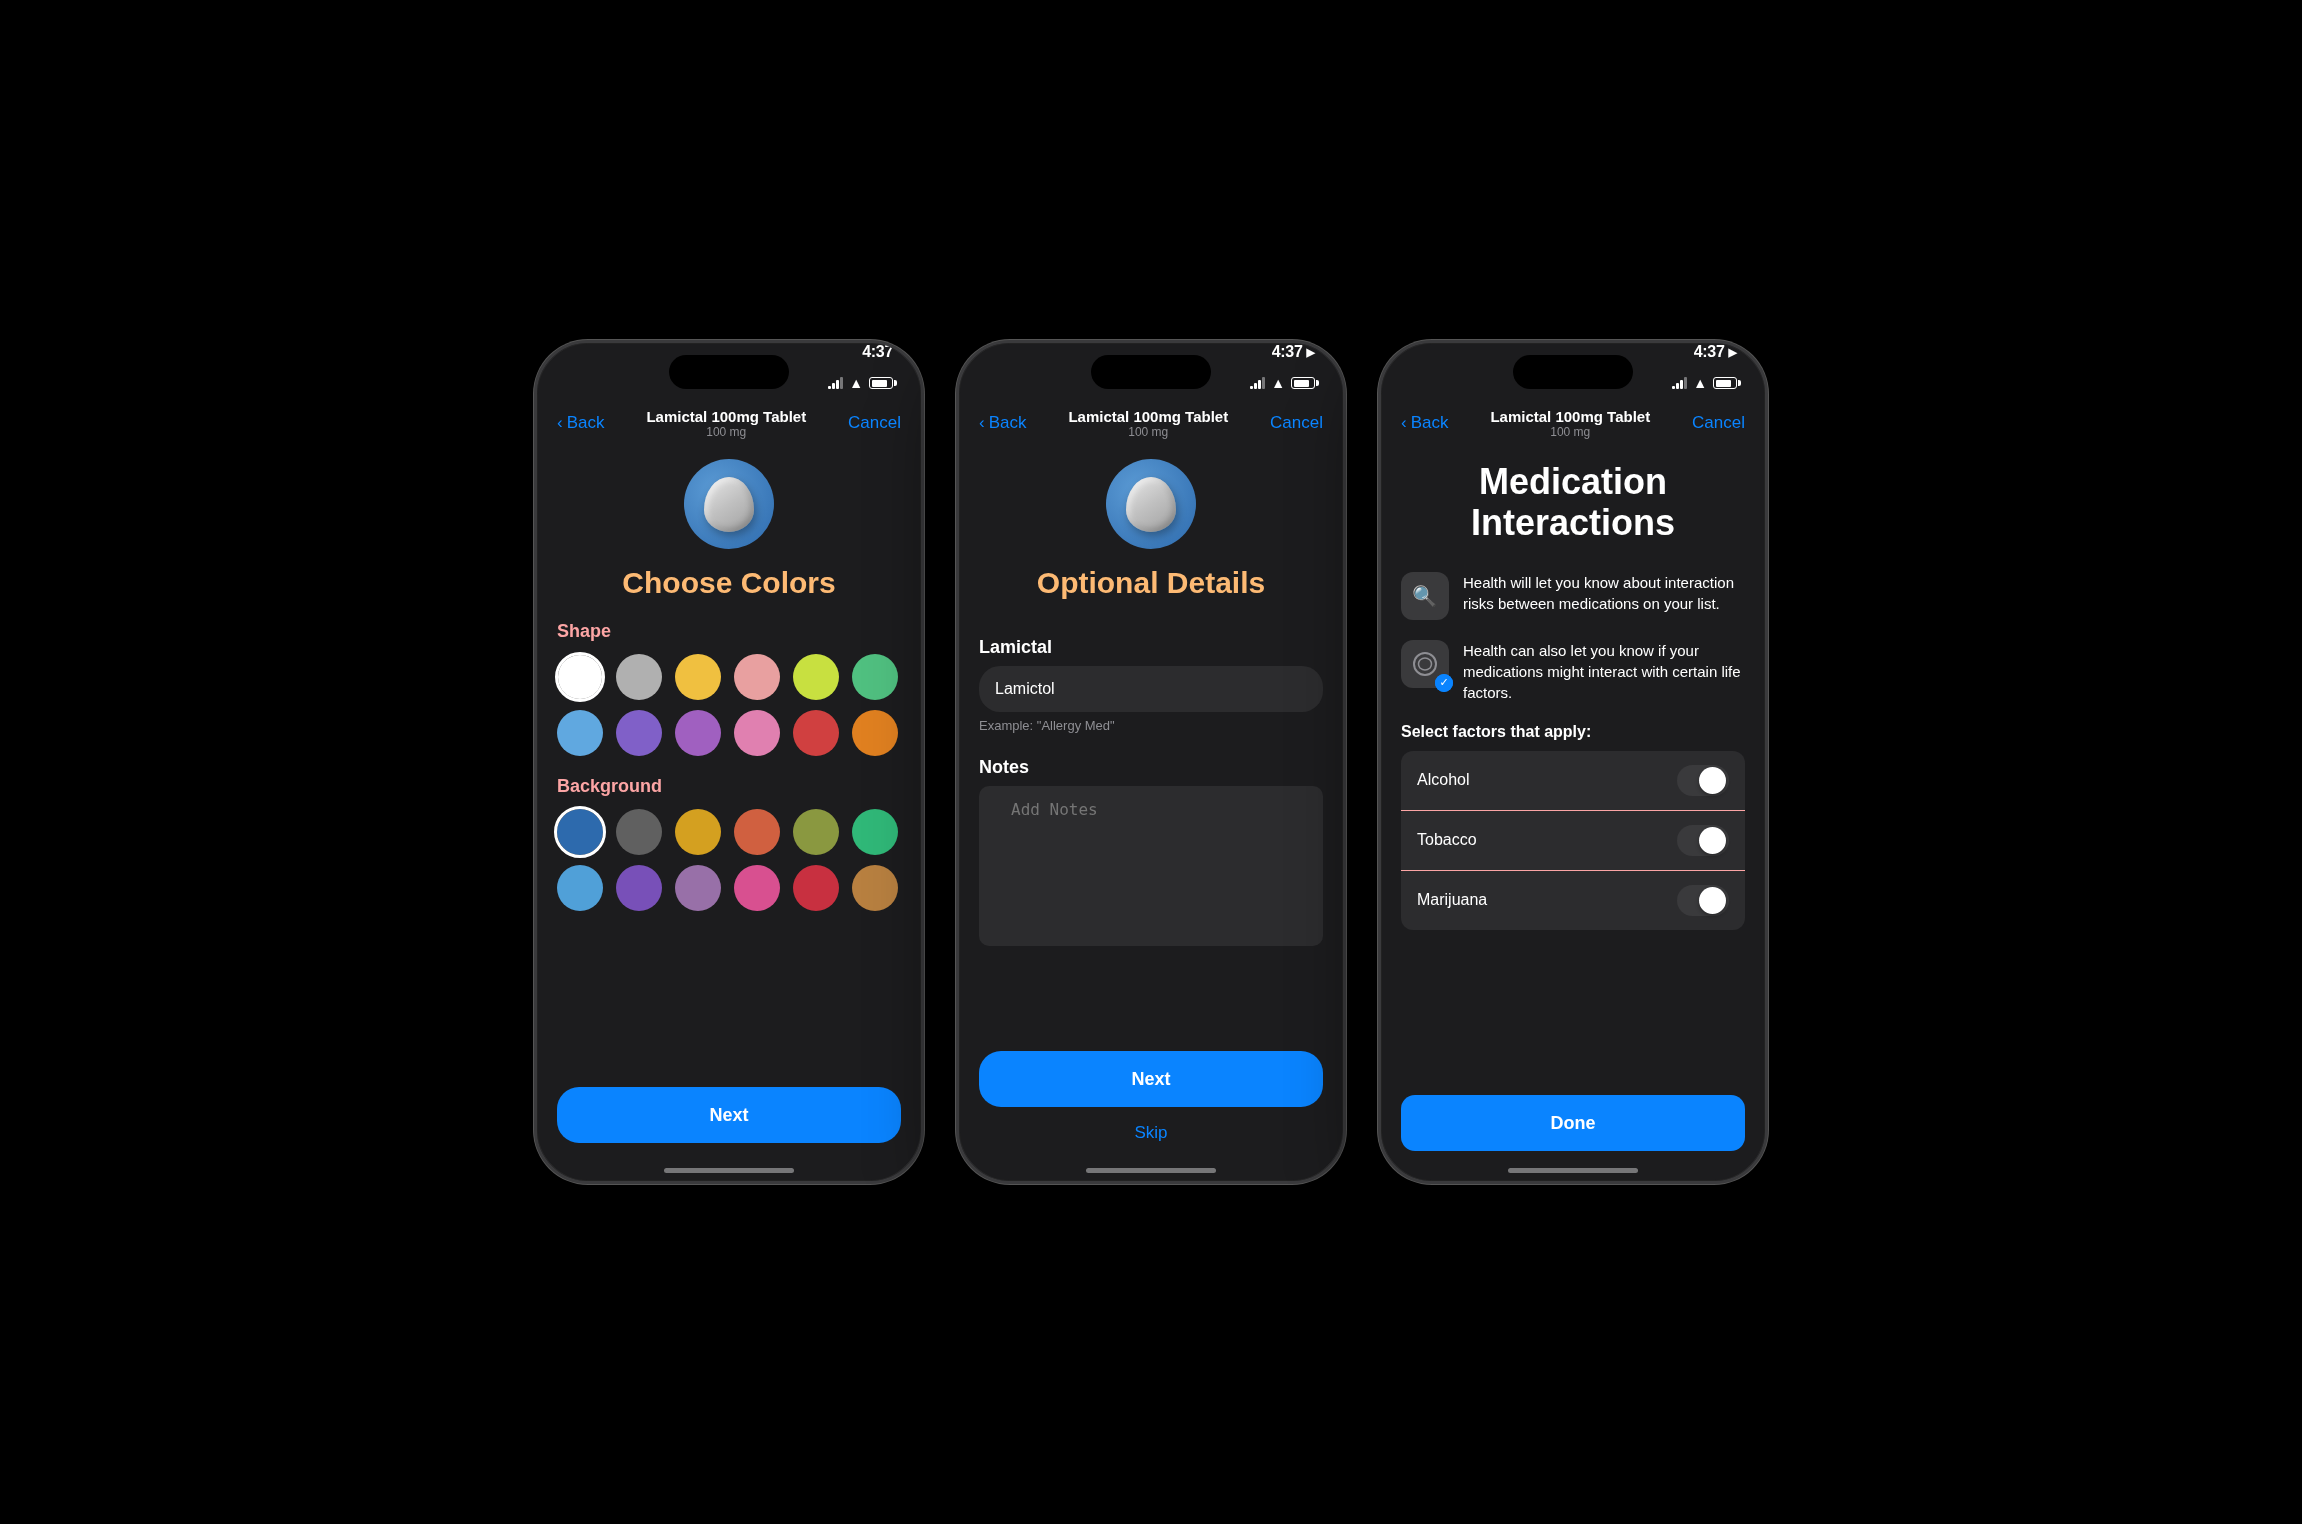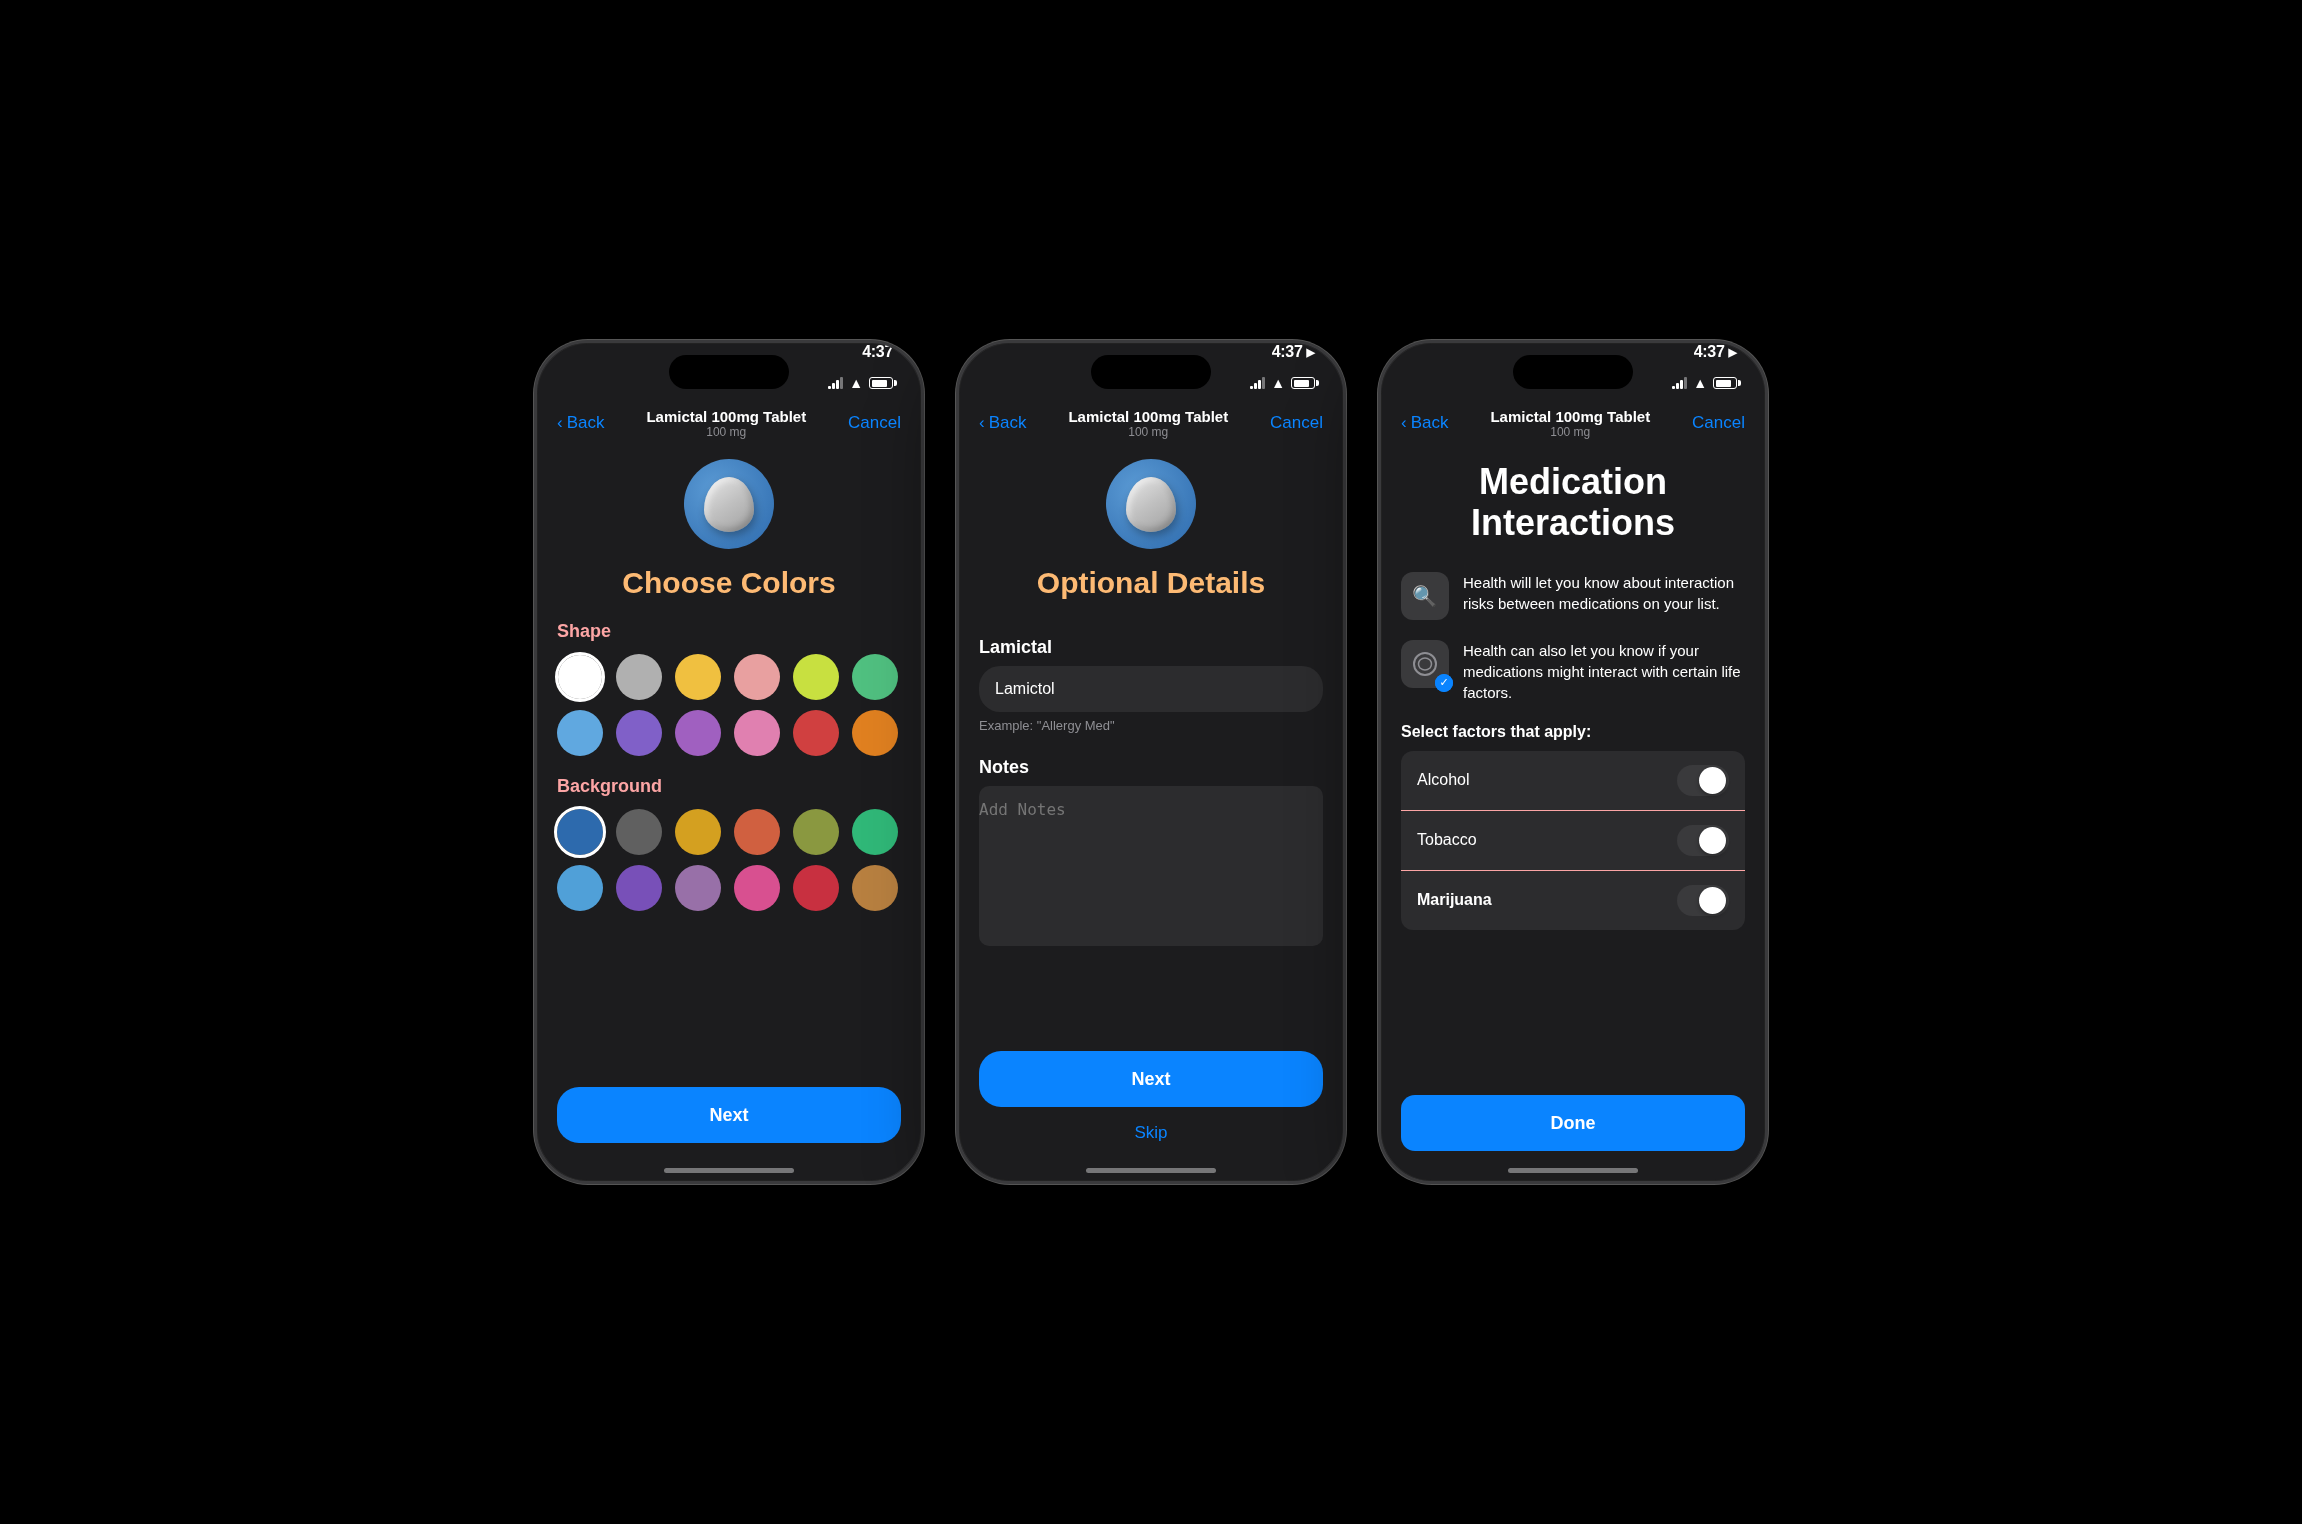--- a/index.html
+++ b/index.html
@@ -271,21 +271,21 @@
       font-size: 13px;
       margin-bottom: 8px;
     }
 
     .notes-field {
       background: #2c2c2e;
       border: none;
       border-radius: 10px;
       color: #8e8e93;
       font-size: 16px;
-      padding: 14px 0;
+      padding: 14px 32px;
       width: 100%;
       outline: none;
       height: 160px;
       resize: none;
     }
 
     
     .interactions-title {
       color: #fff;
       font-size: 36px;
@@ -358,21 +358,20 @@
     .factor-row {
       display: flex;
       align-items: center;
       justify-content: space-between;
       padding: 14px 16px;
       border-bottom: 1px solid #fca5a5;
     }
 
     .factor-row:last-child {
       border-bottom: none;
-      font-weight: bold;
     }
 
     .factor-name {
       color: #fff;
       font-size: 16px;
     }
 
     .toggle {
       width: 52px;
       height: 31px;

